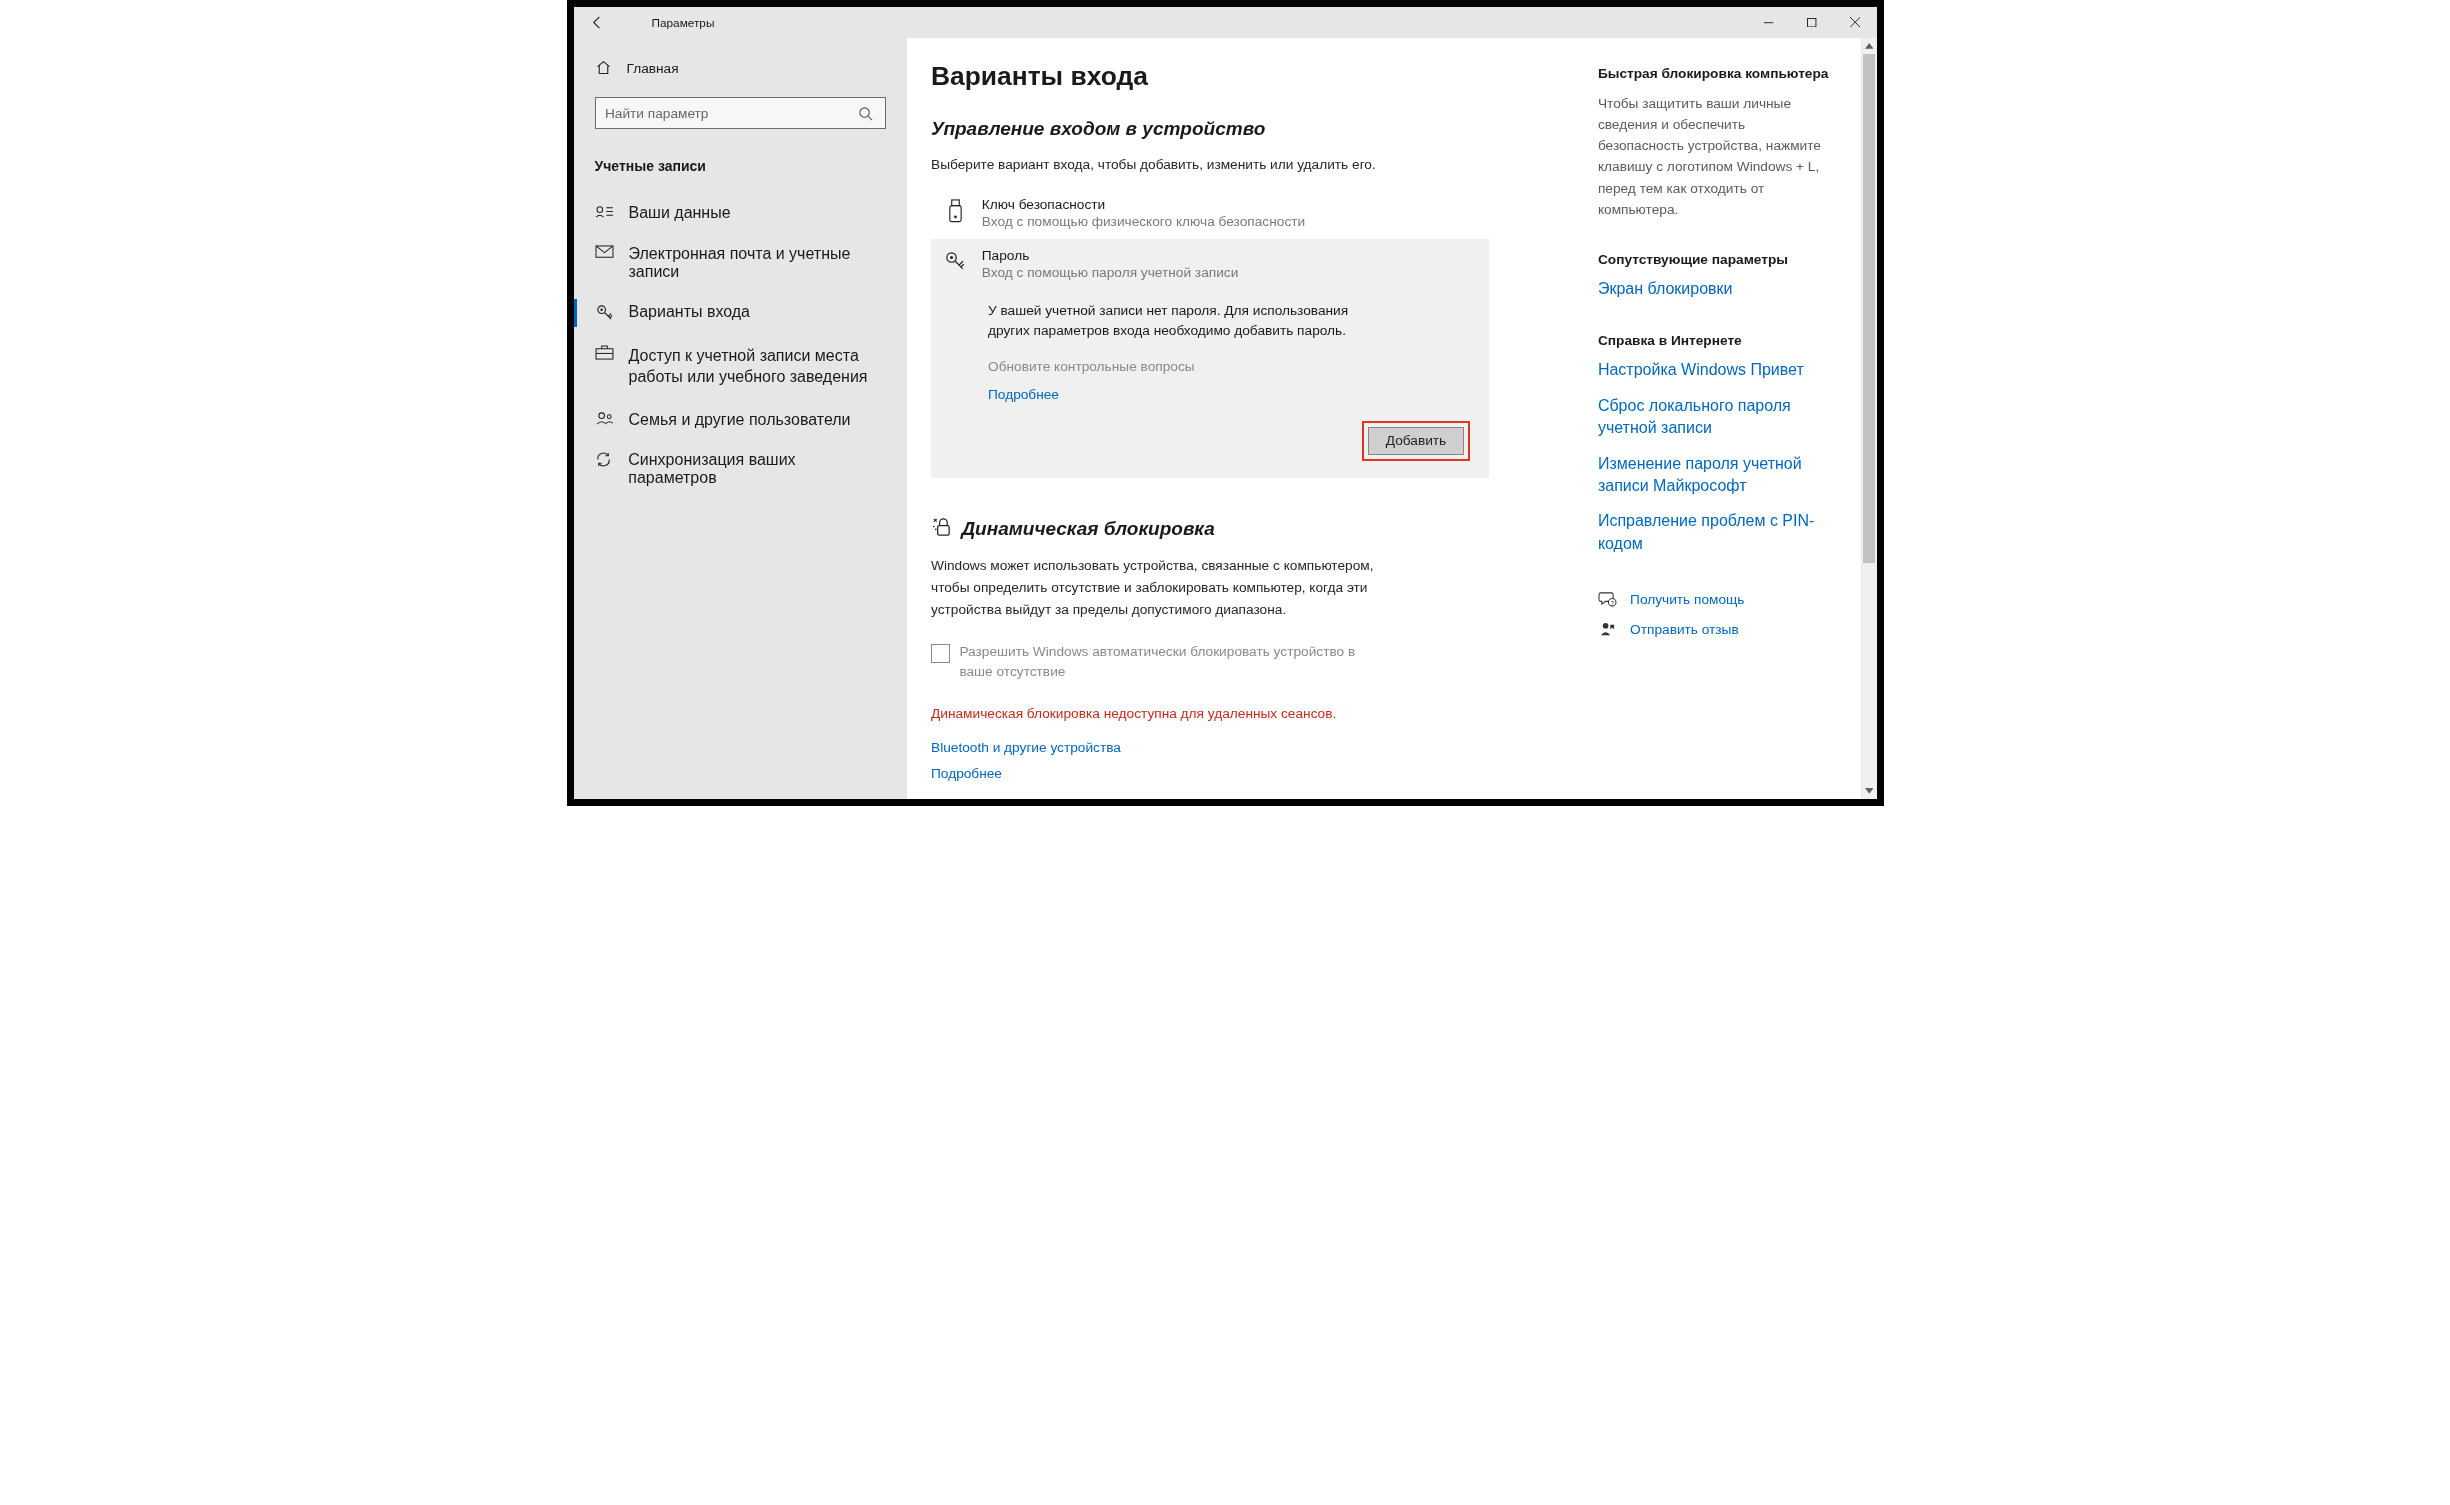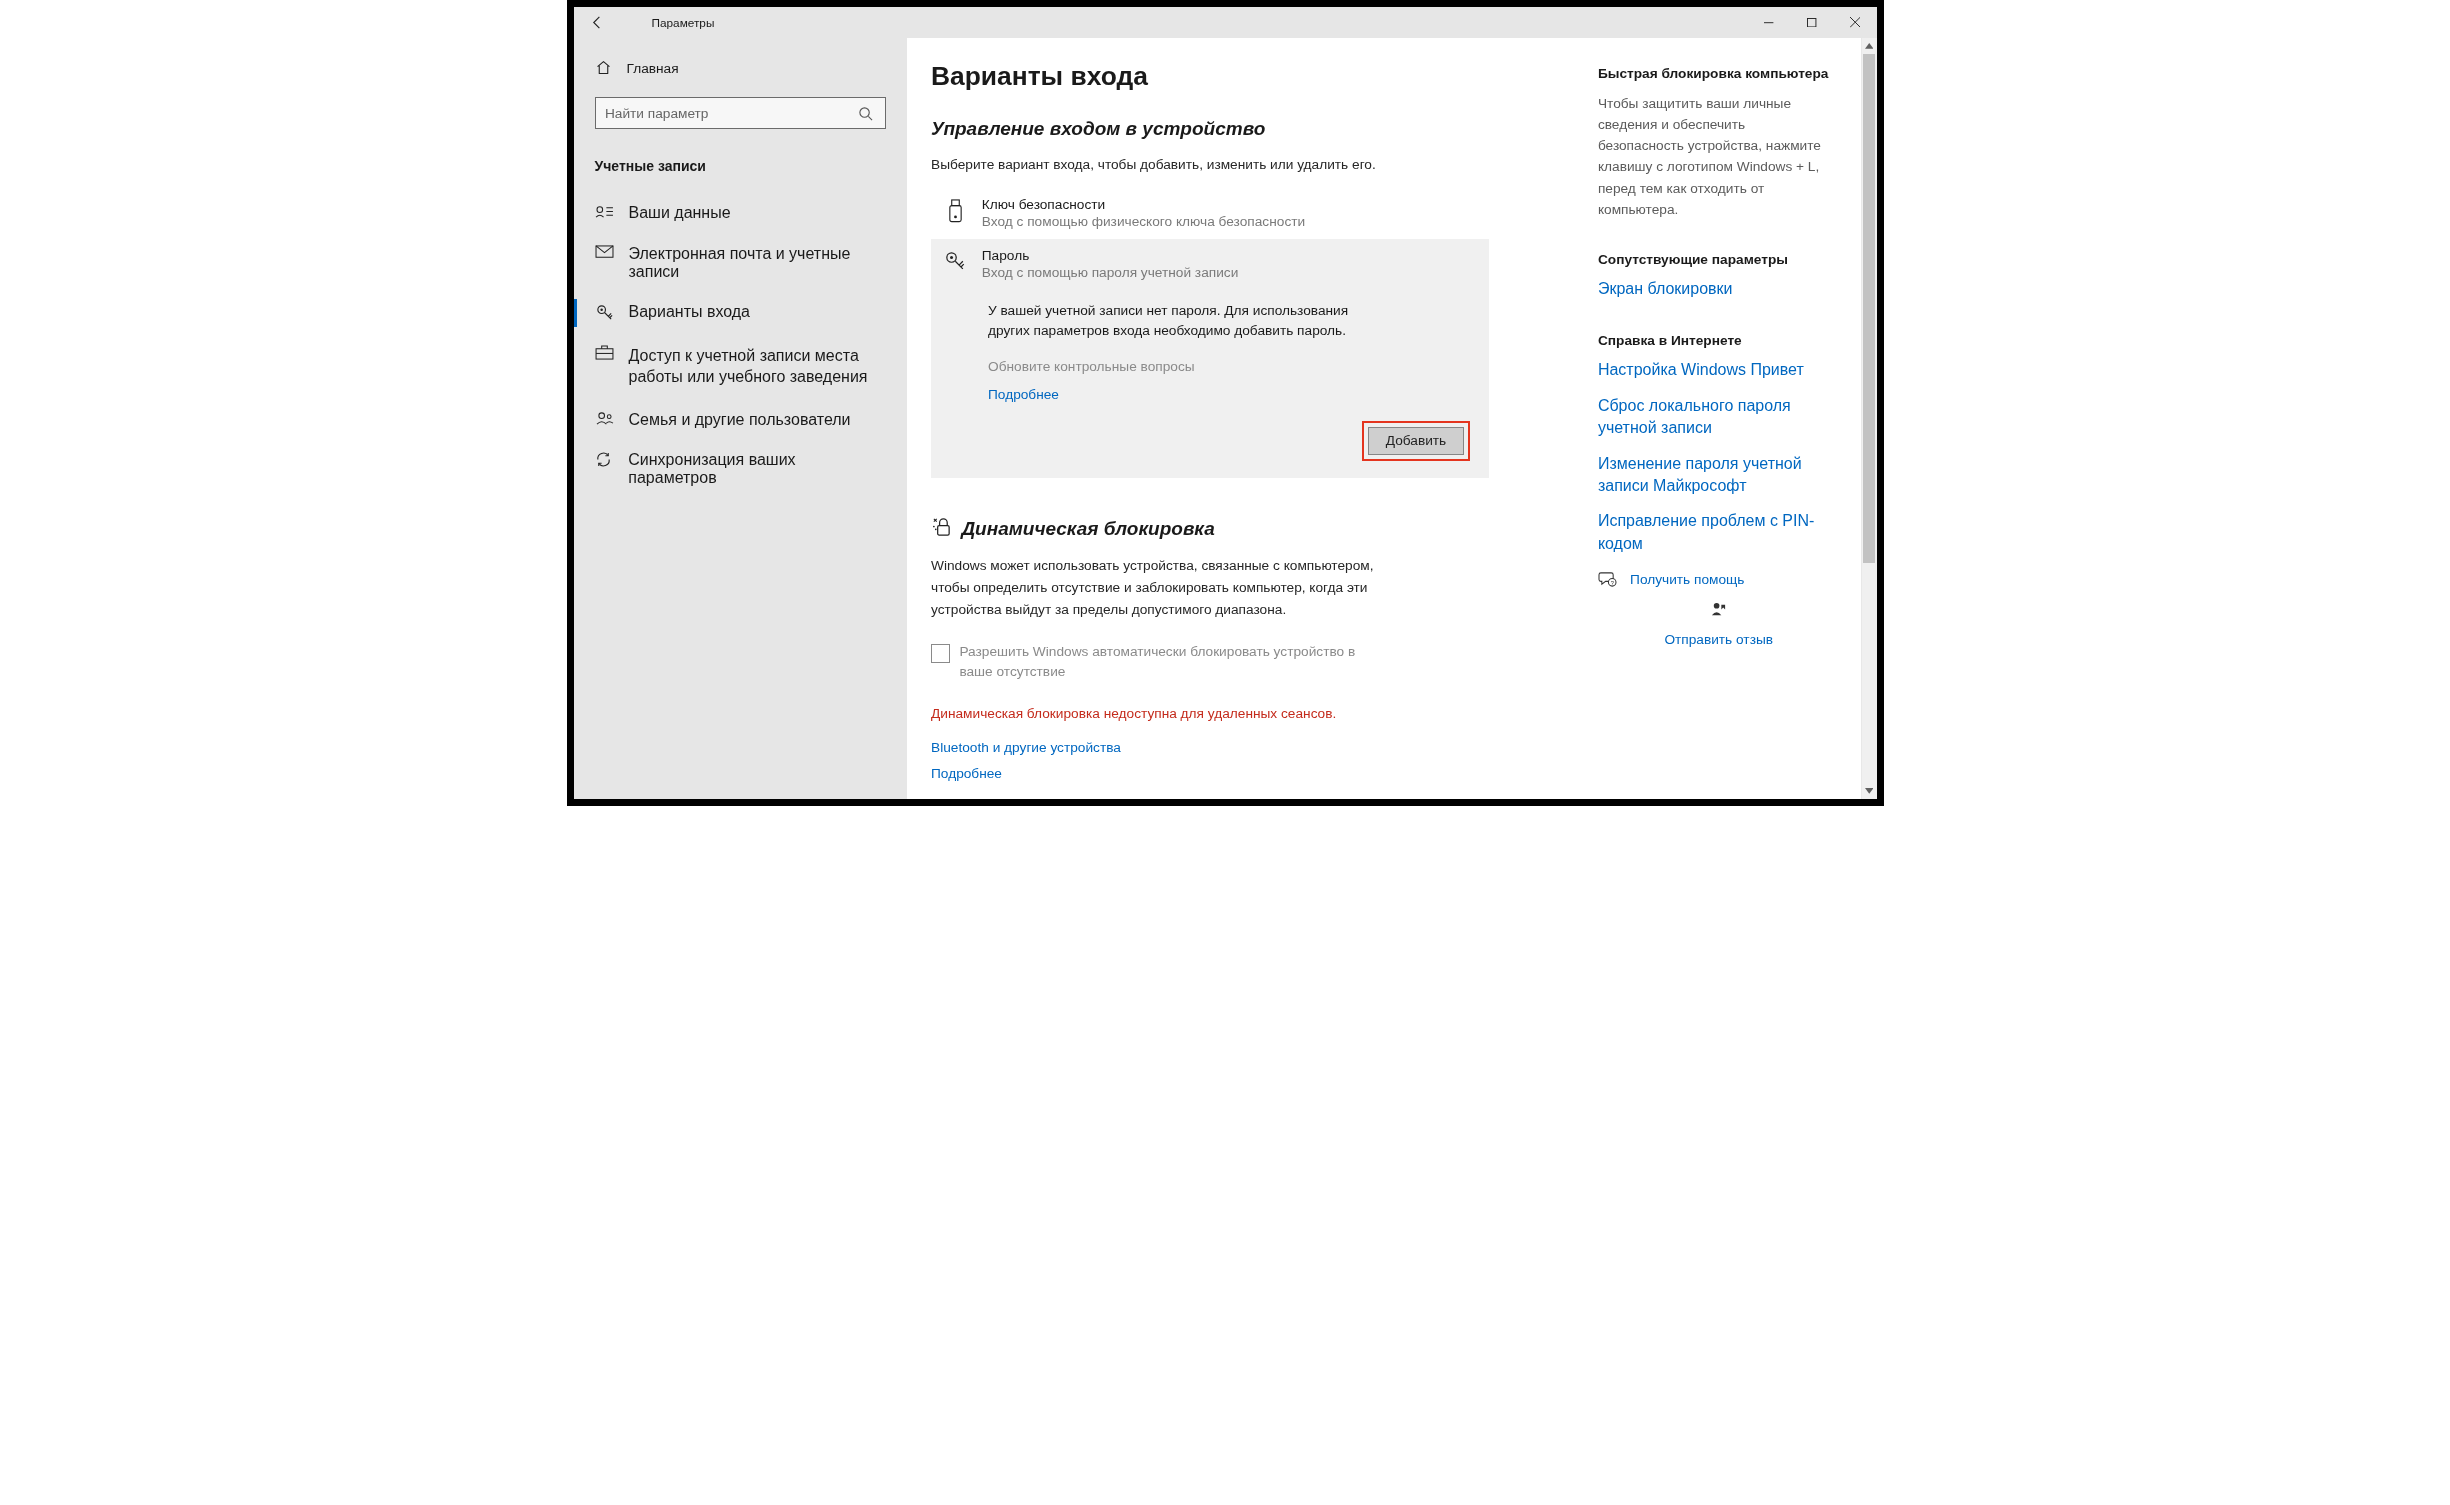--- a/index.html
+++ b/index.html
@@ -276,32 +276,32 @@
 
         <div class="rp-heading" style="margin-top:32px;">Сопутствующие параметры</div>
         <span class="rp-link">Экран блокировки</span>
 
         <div class="rp-heading" style="margin-top:32px;">Справка в Интернете</div>
         <span class="rp-link">Настройка Windows Привет</span>
         <span class="rp-link">Сброс локального пароля учетной записи</span>
         <span class="rp-link">Изменение пароля учетной записи Майкрософт</span>
         <span class="rp-link">Исправление проблем с PIN-кодом</span>
 
-        <div class="rp-icon-row" style="margin-top:16px;">
+        <div class="rp-icon-row" style="margin-top:36px;">
           <span class="ic">
             <svg width="19" height="17" viewBox="0 0 20 18" style="font-size:14.5px">
                 <path d="M3 2 H14 A2 2 0 0 1 16 4 V9 A2 2 0 0 1 14 11 H8 L4 14 V11 H3 A2 2 0 0 1 1 9 V4 A2 2 0 0 1 3 2 Z" stroke="#333" stroke-width="1.1" fill="none"></path>
                 <circle cx="15" cy="12" r="4" stroke="#333" stroke-width="1.1" fill="#fff"></circle>
                 <text x="15" y="14.5" text-anchor="middle" font-size="6" fill="#333">?</text>
               </svg>
           </span>
           <span class="lnk">Получить помощь</span>
         </div>
 
-        <div class="rp-icon-row" style="margin-top:13.2px;flex-direction:column;">
+        <div class="rp-icon-row" style="margin-top:13.2px;">
           <span class="ic">
             <svg width="17" height="17" viewBox="0 0 18 18">
                 <circle cx="7" cy="5" r="3" fill="#333"></circle>
                 <path d="M2 15 Q7 9 12 15 Z" fill="#333"></path>
                 <path d="M12 4 L16 4 L16 9 L14 7 L12 9 Z" fill="#333"></path>
               </svg>
           </span>
           <span class="lnk">Отправить отзыв</span>
         </div>
       </div>

